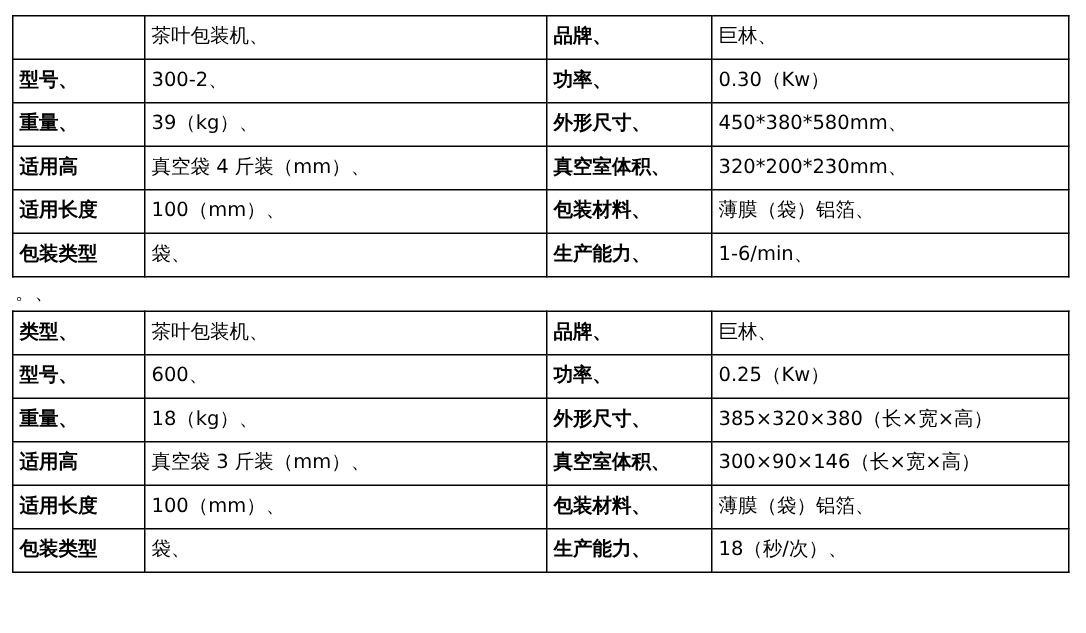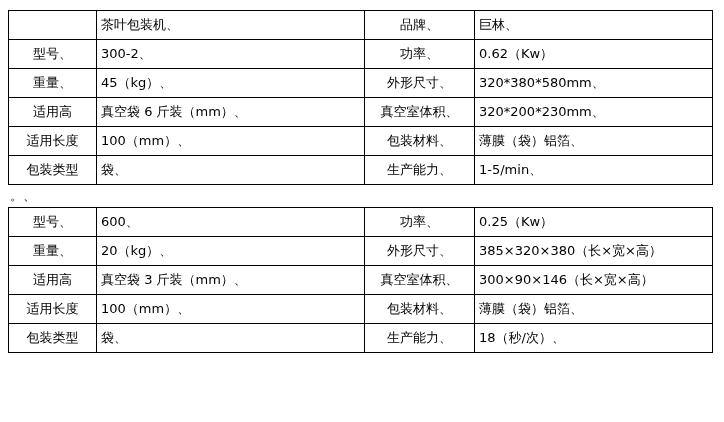--- a/index.html
+++ b/index.html
@@ -31,22 +31,22 @@
   table.spec td {
     border: 1px solid #000000;
     padding: 2px 4px;
     height: 24px;
     line-height: 18px;
     font-size: 13px;
     vertical-align: middle;
     word-break: break-all;
   }
   td.label {
-    text-align: center;
-    font-weight: normal;
+    text-align: left;
+    font-weight: bold;
   }
   td.value {
     text-align: left;
   }
   .col-l1 { width: 88px; }
   .col-v1 { width: 268px; }
   .col-l2 { width: 110px; }
   .col-v2 { width: 238px; }
   .gap-note {
     height: 22px;
@@ -77,68 +77,74 @@
       <tr>
         <td class="label"></td>
         <td class="value">茶叶包装机、</td>
         <td class="label">品牌、</td>
         <td class="value">巨林、</td>
       </tr>
       <tr>
         <td class="label">型号、</td>
         <td class="value">300-2、</td>
         <td class="label">功率、</td>
-        <td class="value">0.62（Kw）</td>
+        <td class="value">0.30（Kw）</td>
       </tr>
       <tr>
         <td class="label">重量、</td>
-        <td class="value">45（kg）、</td>
+        <td class="value">39（kg）、</td>
         <td class="label">外形尺寸、</td>
-        <td class="value">320*380*580mm、</td>
+        <td class="value">450*380*580mm、</td>
       </tr>
       <tr>
         <td class="label">适用高</td>
-        <td class="value">真空袋 6 斤装（mm）、</td>
+        <td class="value">真空袋 4 斤装（mm）、</td>
         <td class="label">真空室体积、</td>
         <td class="value">320*200*230mm、</td>
       </tr>
       <tr>
         <td class="label">适用长度</td>
         <td class="value">100（mm）、</td>
         <td class="label">包装材料、</td>
         <td class="value">薄膜（袋）铝箔、</td>
       </tr>
       <tr>
         <td class="label">包装类型</td>
         <td class="value">袋、</td>
         <td class="label">生产能力、</td>
-        <td class="value">1-5/min、</td>
+        <td class="value">1-6/min、</td>
       </tr>
     </tbody>
   </table>
 
   <div class="gap-note">。、</div>
 
   <table class="spec">
     <colgroup>
       <col class="col-l1">
         <col class="col-v1">
         <col class="col-l2">
         <col class="col-v2">
     </colgroup>
     <tbody>
       <tr>
+        <td class="label">类型、</td>
+        <td class="value">茶叶包装机、</td>
+        <td class="label">品牌、</td>
+        <td class="value">巨林、</td>
+      </tr>
+      <tr>
         <td class="label">型号、</td>
         <td class="value">600、</td>
         <td class="label">功率、</td>
         <td class="value">0.25（Kw）</td>
       </tr>
       <tr>
         <td class="label">重量、</td>
-        <td class="value">20（kg）、</td>
+        <td class="value">18（kg）、</td>
         <td class="label">外形尺寸、</td>
         <td class="value">385×320×380（长×宽×高）</td>
       </tr>
       <tr>
         <td class="label">适用高</td>
         <td class="value">真空袋 3 斤装（mm）、</td>
         <td class="label">真空室体积、</td>
         <td class="value">300×90×146（长×宽×高）</td>
       </tr>
       <tr>

